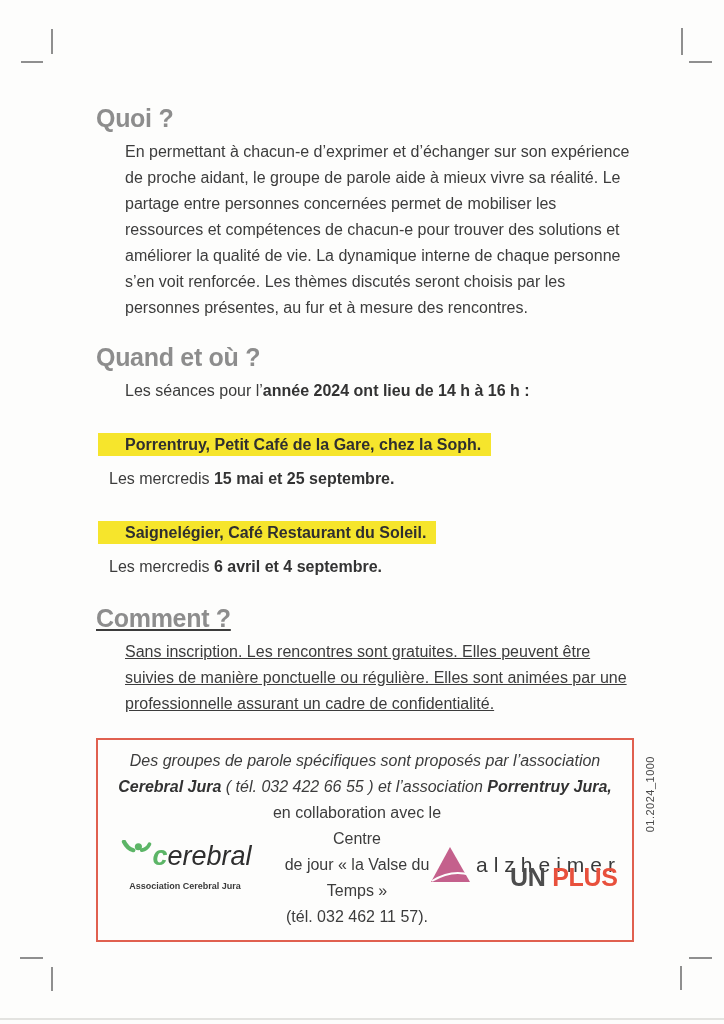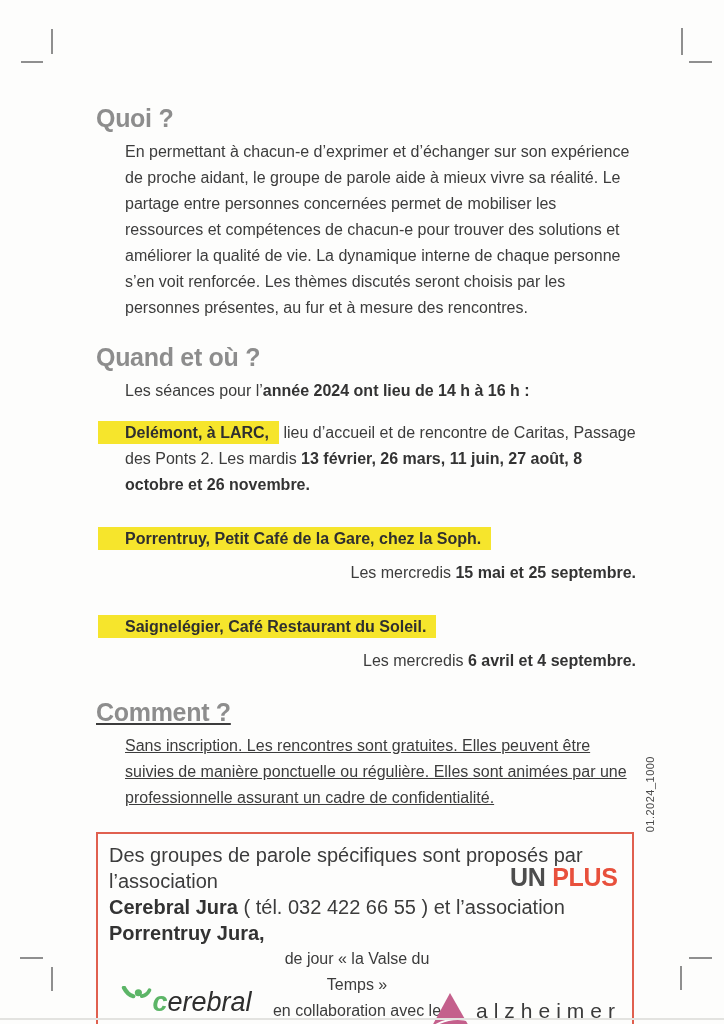--- a/index.html
+++ b/index.html
@@ -28,36 +28,36 @@
     line-height:26px;
     margin:6px 0 0 29px;
     color:#3c3c3c;
   }
   .bold { font-weight:bold; color:#333333; }
   .section-quand { margin-top:22px; }
   .section-comment { margin-top:24px;text-decoration:underline; }
   .location-block { margin:0 0 0 29px; font-size:16px; line-height:26px; }
   .loc-delemont { margin-top:16px; }
   .loc-spaced { margin-top:28px; }
-  .schedule-line { margin:8px 0 0 40px; font-size:16px; line-height:26px;text-align:right; }
+  .schedule-line { margin:8px 0 0 13px; font-size:16px; line-height:26px; }
   .hl {
     background:#f6e52c;
     font-weight:bold;
     color:#2f2f2f;
     padding:3px 10px 3px 27px;
     margin-left:-27px;
   }
   .info-box {
     margin-top:21px;
     width:512px;
     border:2px solid #e0604f;
     padding:8px 11px 10px 11px;
     background:#fdfdfc;
   }
-  .info-line { font-size:20px; line-height:26px; color:#3c3c3c; }
+  .info-line { text-align:center; font-size:16px; line-height:26px; color:#3c3c3c;font-style:italic; }
   .info-row { display:flex; align-items:center; margin-top:0; }
   .logo-cerebral { width:152px; text-align:center; }
   .cerebral-top { display:flex; align-items:center; justify-content:center; }
   .cerebral-word { font-size:27px; font-style:italic; color:#2e2e2e; letter-spacing:0; line-height:1; }
   .cerebral-word::first-letter { color:#5cb567; font-weight:bold; }
   .cerebral-sub { font-size:9px; font-weight:bold; color:#3a3a3a; margin-top:7px; }
   .info-center { flex:1; text-align:center; font-size:16px; line-height:26px; }
   .logo-alzheimer { width:168px; display:flex; align-items:center; justify-content:flex-end; }
   .alz-word { font-size:21px; color:#3a3a3a; letter-spacing:6px; margin-left:4px; }
   .print-code {
@@ -101,21 +101,20 @@
 
     <div>
       <h2 class="heading">Quoi ?</h2>
       <p class="body-text">En permettant à chacun-e d’exprimer et d’échanger sur son expérience de proche aidant, le groupe de parole aide à mieux vivre sa réalité. Le partage entre personnes concernées permet de mobiliser les ressources et compétences de chacun-e pour trouver des solutions et améliorer la qualité de vie. La dynamique interne de chaque personne s’en voit renforcée. Les thèmes discutés seront choisis par les personnes présentes, au fur et à mesure des rencontres.</p>
     </div>
 
     <div class="section-quand">
       <h2 class="heading">Quand et où ?</h2>
       <p class="body-text"><span>Les séances pour l’</span><span class="bold">année 2024 ont lieu de 14 h à 16 h :</span></p>
 
-      <p class="location-block loc-delemont"><span class="hl">Delémont, à LARC,</span><span> lieu d’accueil et de rencontre de Caritas, Passage des Ponts 2. Les mardis </span><span class="bold">13 février, 26 mars, 11 juin, 27 août, 8 octobre et 26 novembre.</span></p>
 
       <p class="location-block loc-spaced"><span class="hl">Porrentruy, Petit Café de la Gare, chez la Soph.</span></p>
       <p class="schedule-line"><span>Les mercredis </span><span class="bold">15 mai et 25 septembre.</span></p>
 
       <p class="location-block loc-spaced"><span class="hl">Saignelégier, Café Restaurant du Soleil.</span></p>
       <p class="schedule-line"><span>Les mercredis </span><span class="bold">6 avril et 4 septembre.</span></p>
     </div>
 
     <div class="section-comment">
       <h2 class="heading">Comment ?</h2>
@@ -136,22 +135,22 @@
                 <path d="M7 2 Q11 10 18 12" stroke="#5cb567" stroke-width="5" fill="none" stroke-linecap="round"></path>
                 <path d="M37 5 Q34 11 28 12" stroke="#5cb567" stroke-width="4.4" fill="none" stroke-linecap="round"></path>
               </svg>
             </span>
             <span class="cerebral-word">cerebral</span>
           </div>
           <div class="cerebral-sub">Association Cerebral Jura</div>
         </div>
 
         <div class="info-center">
+          <div>en collaboration avec le Centre</div>
           <div>de jour « la Valse du Temps »</div>
-          <div>en collaboration avec le Centre</div>
           <div>(tél. 032 462 11 57).</div>
         </div>
 
         <div class="logo-alzheimer">
           <span>
             <svg width="42" height="40" viewBox="0 0 42 40">
               <polygon points="20,2 40,37 1,37" fill="#c4608c"></polygon>
               <path d="M2 36 Q22 24 40 30" stroke="#fdfdfc" stroke-width="1.8" fill="none"></path>
             </svg>
           </span>

